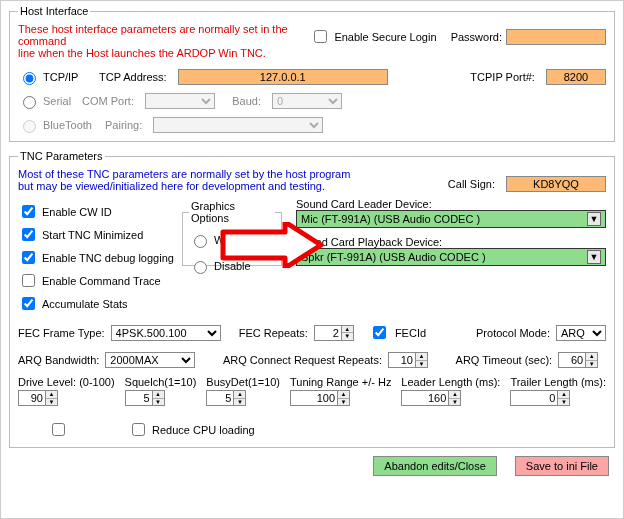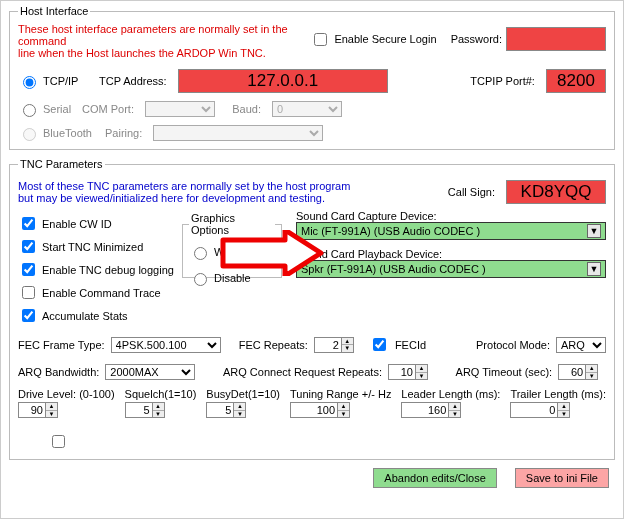--- a/index.html
+++ b/index.html
@@ -25,23 +25,23 @@
     padding: 6px 8px 8px 8px;
     margin: 0 0 8px 0;
   }
   legend { font-size: 11px; padding: 0 2px; }
   .red-note { color: #d00; }
   .blue-note { color: #00c; }
   .row { display: flex; align-items: center; gap: 4px; margin-top: 4px; }
   label { white-space: nowrap; }
   input[type="text"] {
     border: 1px solid #888;
-    font-size: 17px;
+    font-size: 11px;
     padding: 1px 1px;
-    background: #ef4444;
+    background: #fdba74;
   }
   select {
     border: 1px solid #888;
     font-size: 11px;
     background: #fff;
   }
   .disabled { color: #888; }
   input[disabled], select[disabled] { background: #f0f0f0; color: #888; }
   .green-select {
     border: 1px solid #333;
@@ -205,21 +205,21 @@
               <input type="radio" name="gfx" style="">
               <label>Waterfall</label>
             </div>
       <div class="row" style="margin-top:10px;">
               <input type="radio" name="gfx" style="">
               <label>Disable</label>
             </div>
     </fieldset>
 
     <div style="flex:1;">
-      <label>Sound Card Capture Device:</label>
+      <label>Sound Card Leader Device:</label>
       <div class="green-select">
         <span>Mic (FT-991A) (USB Audio CODEC )</span>
         <span class="arrow">▼</span>
       </div>
       <div style="height:8px"></div>
       <label>Sound Card Playback Device:</label>
       <div class="green-select">
         <span>Spkr (FT-991A) (USB Audio CODEC )</span>
         <span class="arrow">▼</span>
       </div>
@@ -333,20 +333,24 @@
                 <div>▼</div>
               </div>
             </div>
     </div>
   </div>
 
   <div class="row" style="margin-top:10px; gap:60px; padding-left:30px;">
     <div class="row">
       <input type="checkbox" style="">
     </div>
+    <div class="row">
+      <input type="checkbox" style="">
+      <label>Reduce CPU loading</label>
+    </div>
   </div>
 </fieldset>
 
 <div style="display:flex; justify-content:flex-end; gap:18px; padding-right:6px;">
   <div class="btn btn-green">Abandon edits/Close</div>
   <div class="btn btn-orange">Save to ini File</div>
 </div>
 
 </div>
 </div>

